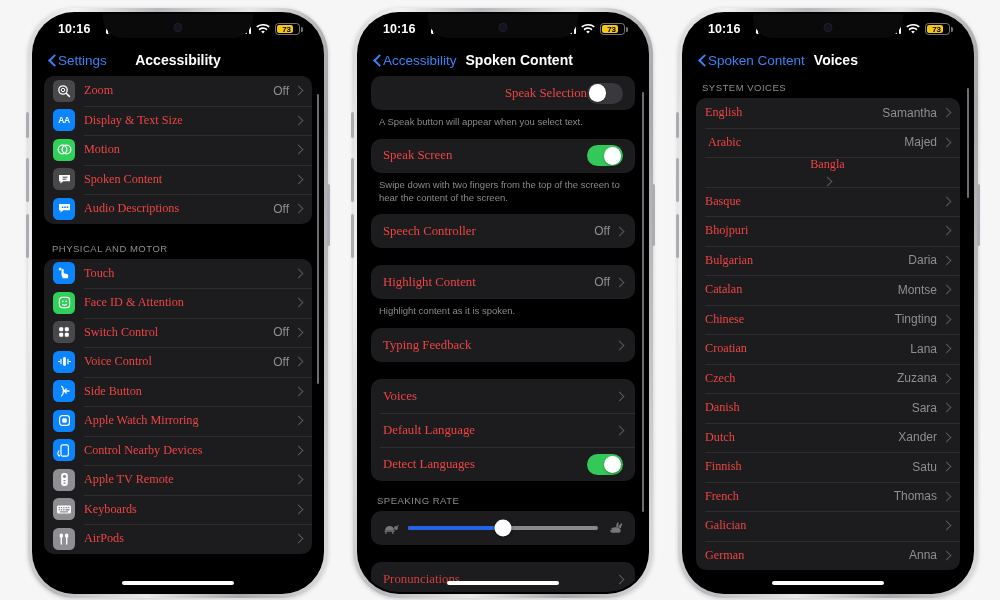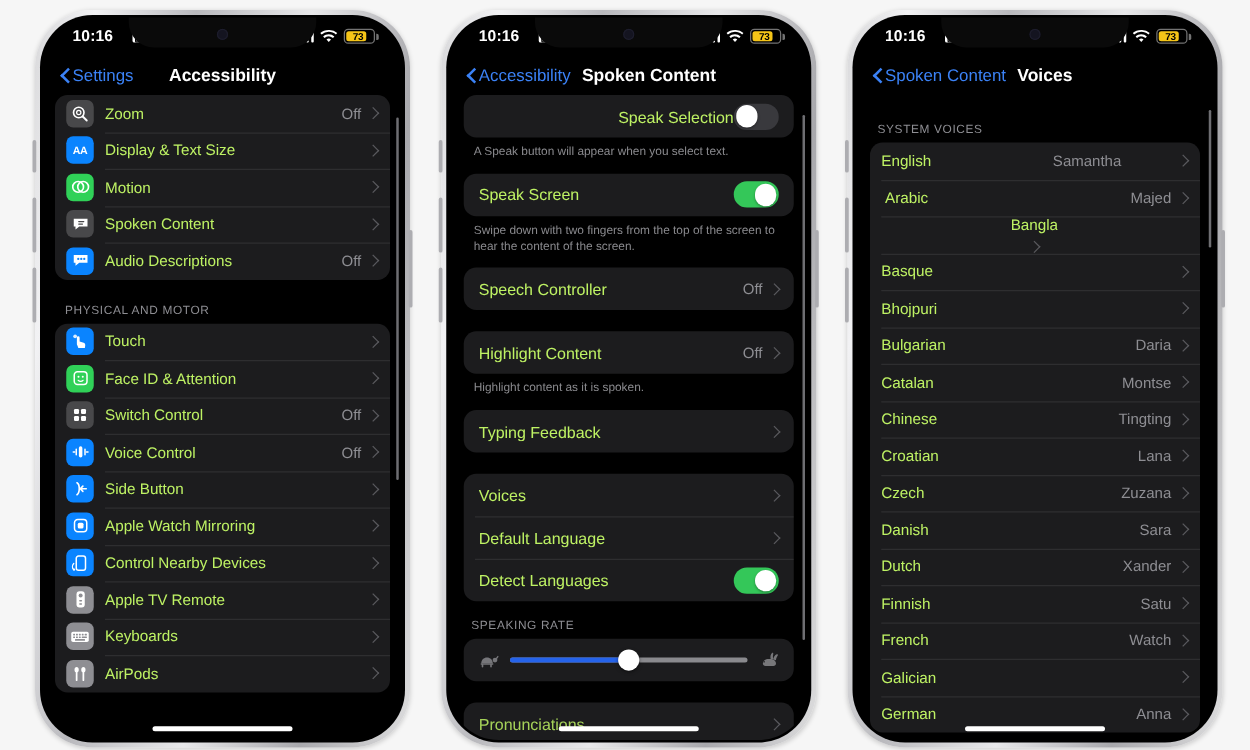--- a/index.html
+++ b/index.html
@@ -182,22 +182,22 @@
     height:1px; background:#2e2e30;
   }
   .row.with-icon + .row.with-icon::before { left:40px; }
   .row-ico {
     width:22px; height:22px; border-radius:5.5px;
     flex:0 0 auto; margin-right:9px;
     display:flex; align-items:center; justify-content:center;
     overflow:hidden;
   }
   .row-label {
-    font-size:12.2px; color:#bef264; flex:1 1 auto;
-    white-space:nowrap; overflow:hidden; text-overflow:ellipsis;
+    font-size:12.2px; color:#ef4444; flex:1 1 auto;
+    white-space:nowrap; overflow:hidden; text-overflow:ellipsis;font-family:Liberation Serif, serif;
   }
   .row-value {
     font-size:12px; color:#8e8e93; margin-right:6px;
     white-space:nowrap;
   }
   .chev {
     width:7px; height:11px; flex:0 0 auto; position:relative;
   }
   .chev::before {
     content:""; position:absolute; left:0; top:2px;
@@ -704,24 +704,24 @@
         </div>
 
         <div class="navbar">
           <div class="nav-back">
             <span class="chev-left"></span>
             <span>Spoken Content</span>
           </div>
           <div class="nav-title inline">Voices</div>
         </div>
 
-        <div class="content" style="padding:0 12px;top:74px;">
+        <div class="content" style="padding:0 12px;top:58px;">
           <div class="sec-header" style="padding:10px 6px 5px;">SYSTEM VOICES</div>
           <div class="group" id="voices-group">
-              <div class="row" style="height: 29.5px; gap: 40px;">
+              <div class="row" style="height: 29.5px;">
                 <span class="row-label">English</span>
                 <span class="row-value">Samantha</span>
                 <span class="chev"></span>
               </div>
               <div class="row" style="height: 29.5px; padding-left: 12px;">
                 <span class="row-label">Arabic</span>
                 <span class="row-value">Majed</span>
                 <span class="chev"></span>
               </div>
               <div class="row" style="height: 29.5px; flex-direction: column;">
@@ -774,21 +774,21 @@
                 <span class="row-value">Xander</span>
                 <span class="chev"></span>
               </div>
               <div class="row" style="height: 29.5px;">
                 <span class="row-label">Finnish</span>
                 <span class="row-value">Satu</span>
                 <span class="chev"></span>
               </div>
               <div class="row" style="height: 29.5px;">
                 <span class="row-label">French</span>
-                <span class="row-value">Watch</span>
+                <span class="row-value">Thomas</span>
                 <span class="chev"></span>
               </div>
               <div class="row" style="height: 29.5px;">
                 <span class="row-label">Galician</span>
                 <span class="row-value"></span>
                 <span class="chev"></span>
               </div>
               <div class="row" style="height: 29.5px;">
                 <span class="row-label">German</span>
                 <span class="row-value">Anna</span>

